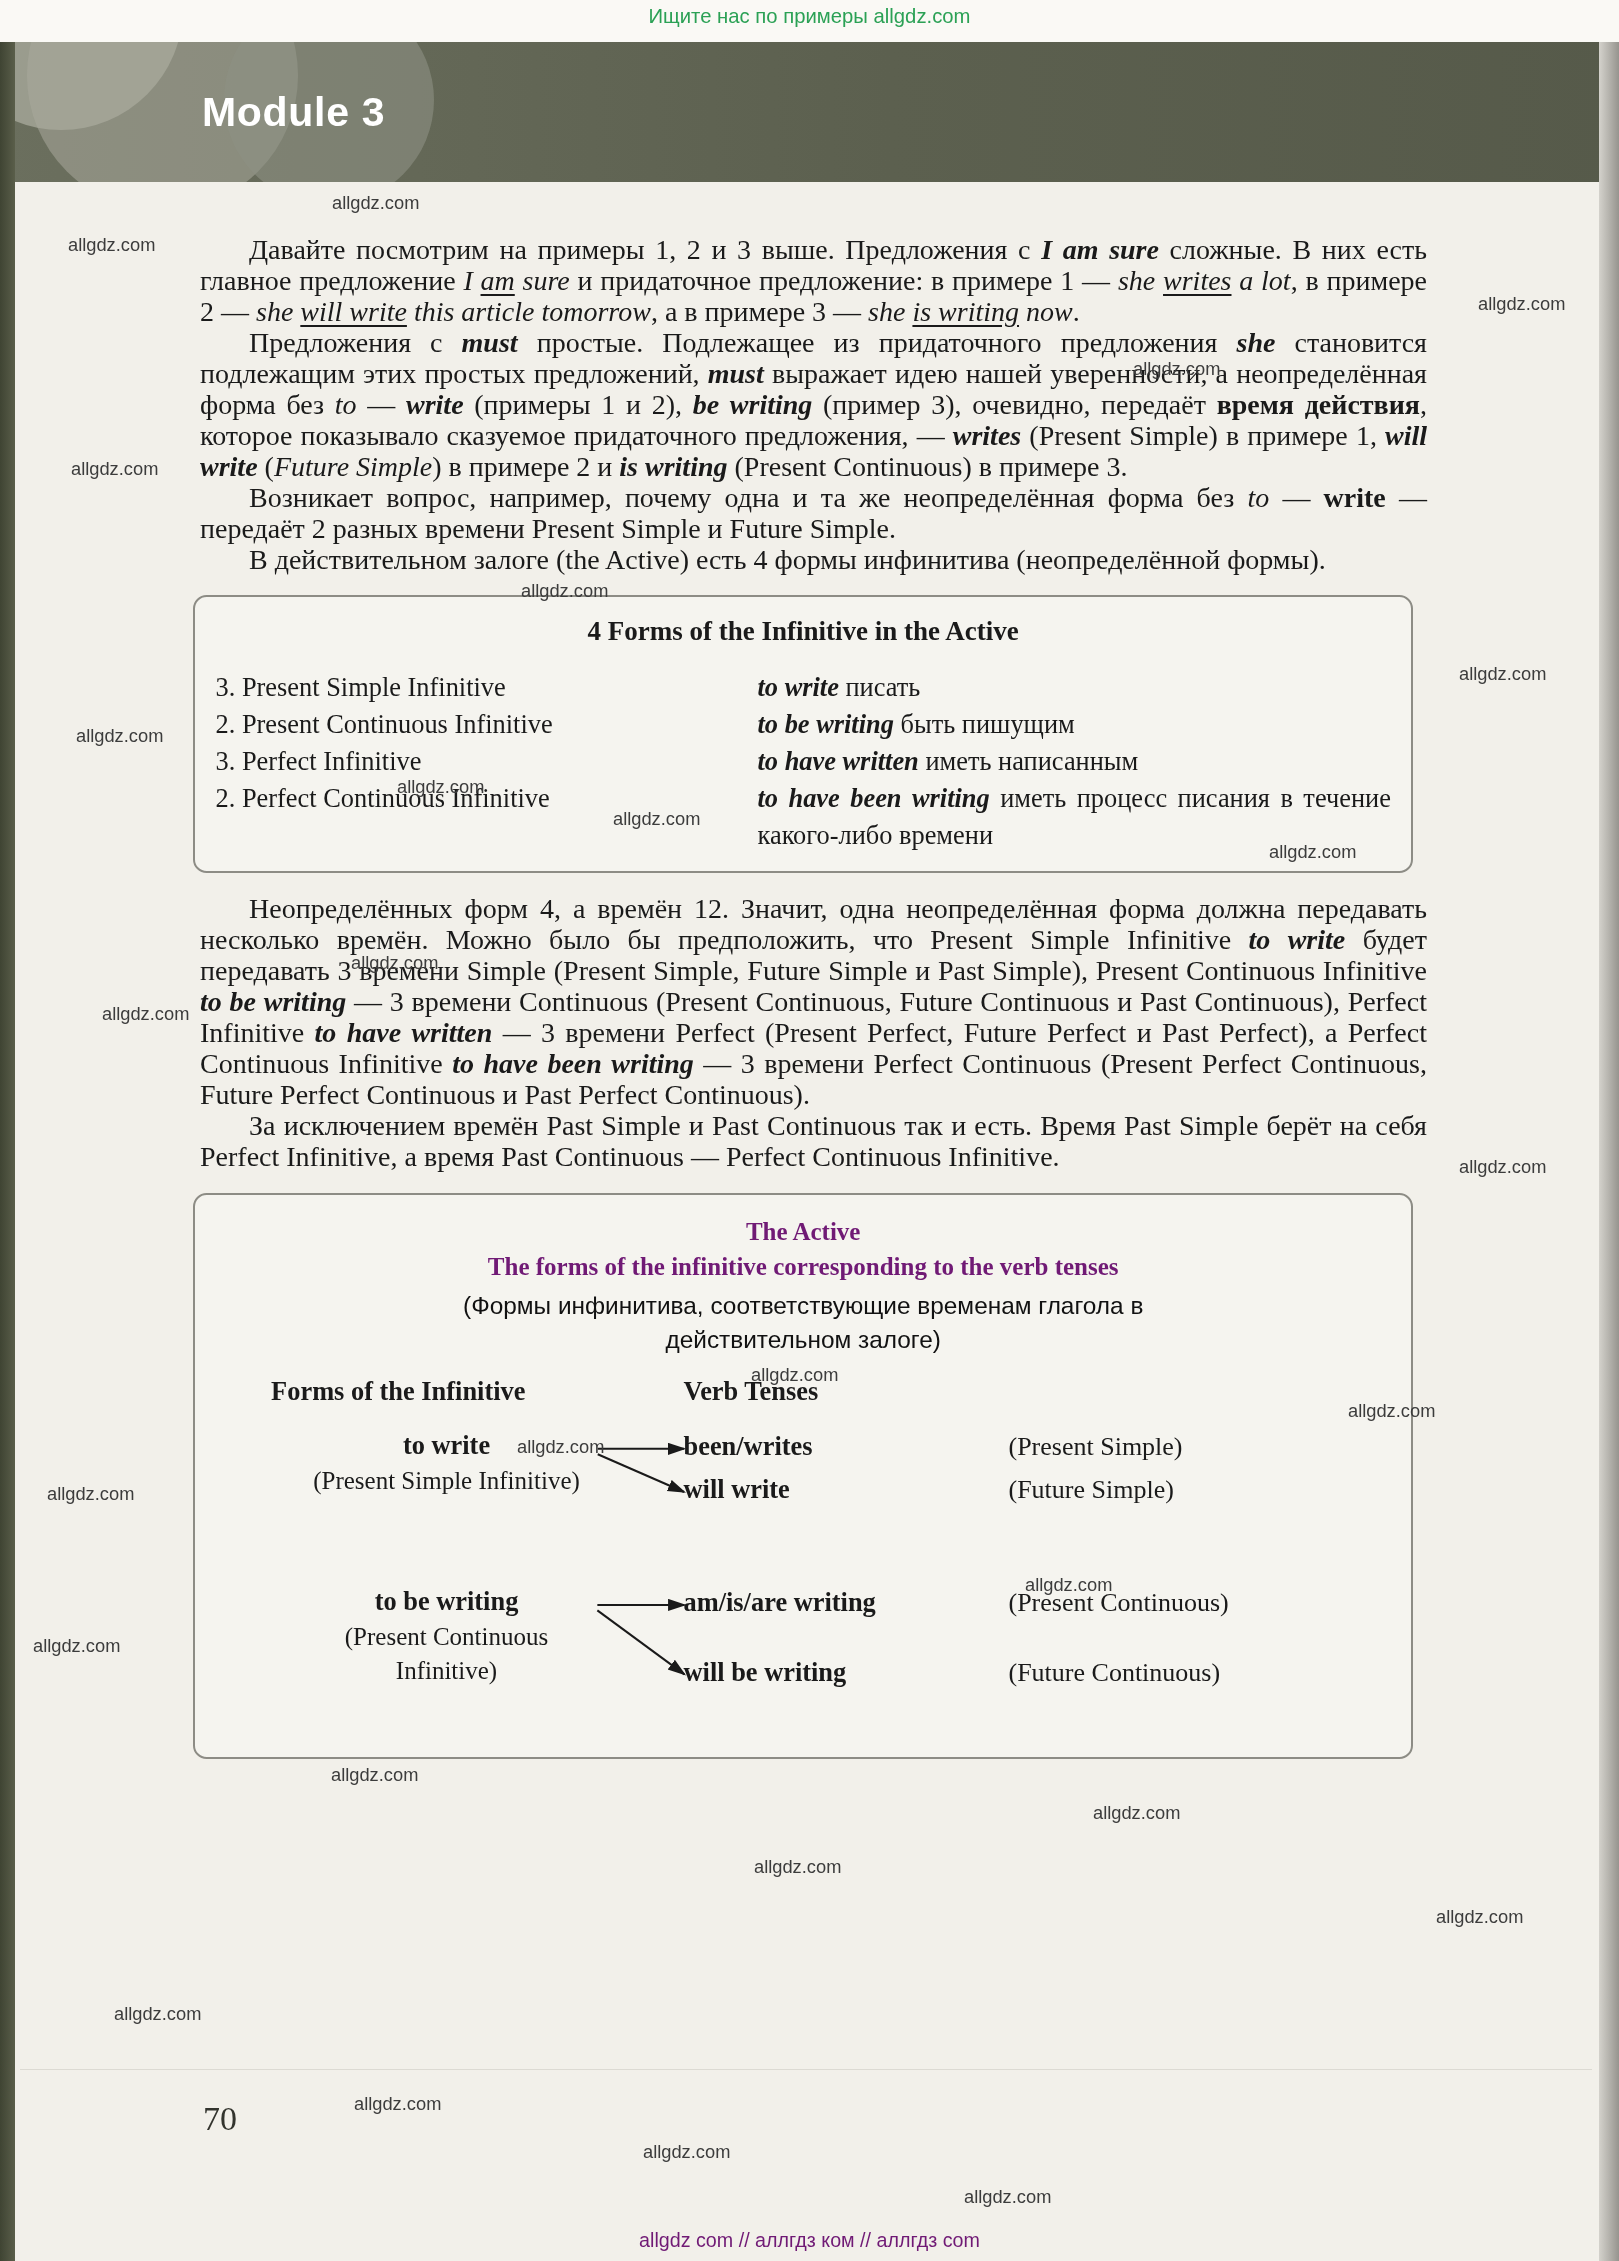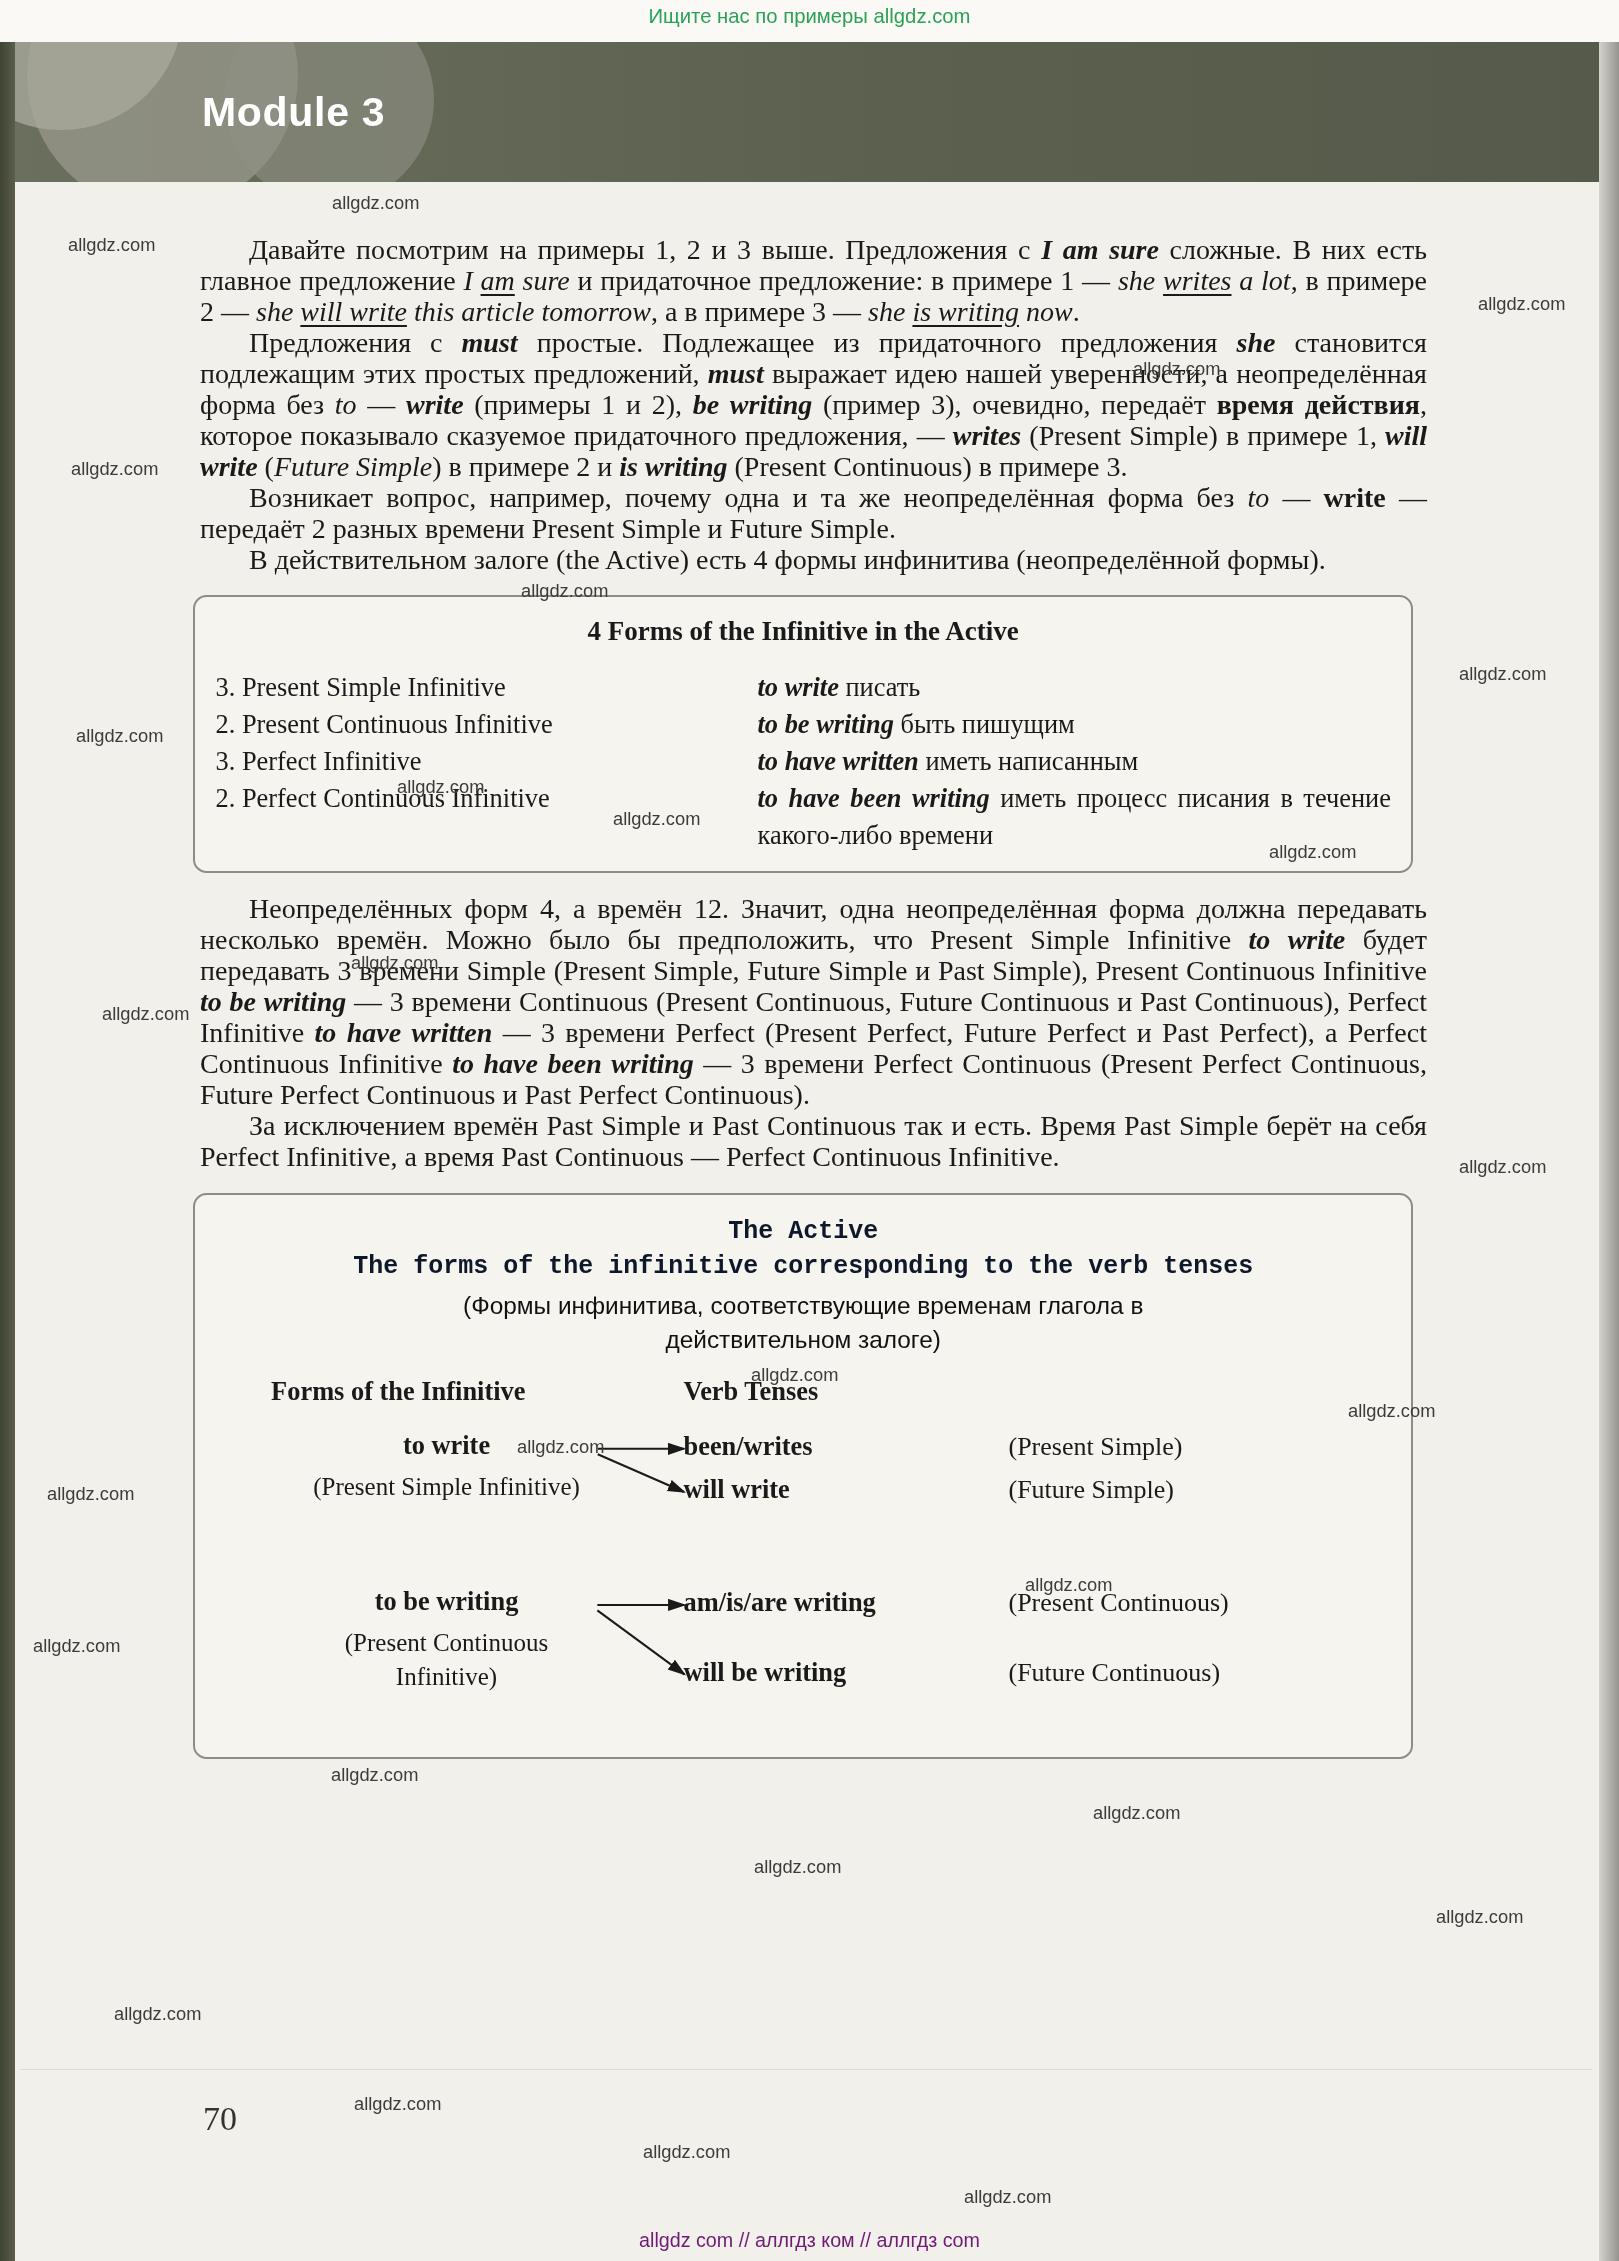--- a/index.html
+++ b/index.html
@@ -56,38 +56,38 @@
     font-size:27px;font-weight:bold;line-height:34px;
   }
   .b1row{display:grid;grid-template-columns:542px 1fr;line-height:37px;font-size:26.4px;text-indent:0;}
   .b1label{}
   .b1cell{}
   .b1form{font-weight:bold;font-style:italic;}
   .b1trans{}
   
   .box2{padding:19px 20.3px 23px 20.3px;text-align:center;}
   .b2-title,.b2-subtitle{
-    margin:0;font-family:Liberation Mono, monospace;
-    font-size:25px;font-weight:bold;line-height:35px;color:#0f172a;
+    margin:0;font-family:Liberation Serif, serif;
+    font-size:25px;font-weight:bold;line-height:35px;color:#701a75;
   }
   .b2-note{
     margin:5.4px auto 0 auto;max-width:847px;
     font-family:"Liberation Sans","DejaVu Sans",sans-serif;
     font-size:24.4px;line-height:34px;color:#111;
   }
   .b2headers{position:relative;height:37px;margin-top:19px;text-align:left;}
   .b2h-left{position:absolute;left:20.3px;width:325px;text-align:center;
     font-weight:bold;font-size:26.4px;}
   .b2h-right{position:absolute;left:468px;font-weight:bold;font-size:26.4px;}
   .group{position:relative;text-align:left;}
   .group.g1{height:129px;margin-top:16.3px;}
   .group.g2{height:149px;margin-top:27px;}
   .g-left{position:absolute;left:75px;width:312px;text-align:center;}
   .g-term{font-weight:bold;font-size:26.4px;line-height:33px;}
-  .g-note{max-width:271px;margin:8px auto 0 auto;font-size:25px;line-height:34px;}
+  .g-note{max-width:271px;margin:2px auto 0 auto;font-size:25px;line-height:34px;}
   .g-arrows{position:absolute;left:380px;top:4.1px;}
   .g-rows{position:absolute;left:468px;right:0;top:0;}
   .g-row{position:absolute;left:0;white-space:nowrap;line-height:33px;}
   .g-row .g-form{display:inline-block;width:325px;font-weight:bold;font-size:26.4px;}
   .g-row .g-tense{font-size:26px;}
   .g-row.r1{top:0;}
   .g1 .g-row.r2{top:43px;}
   .g2 .g-row.r2{top:70px;}
   
   .footer-rule{position:absolute;left:20.3px;right:27px;top:2069px;height:1.4px;background:#dcdad3;}

